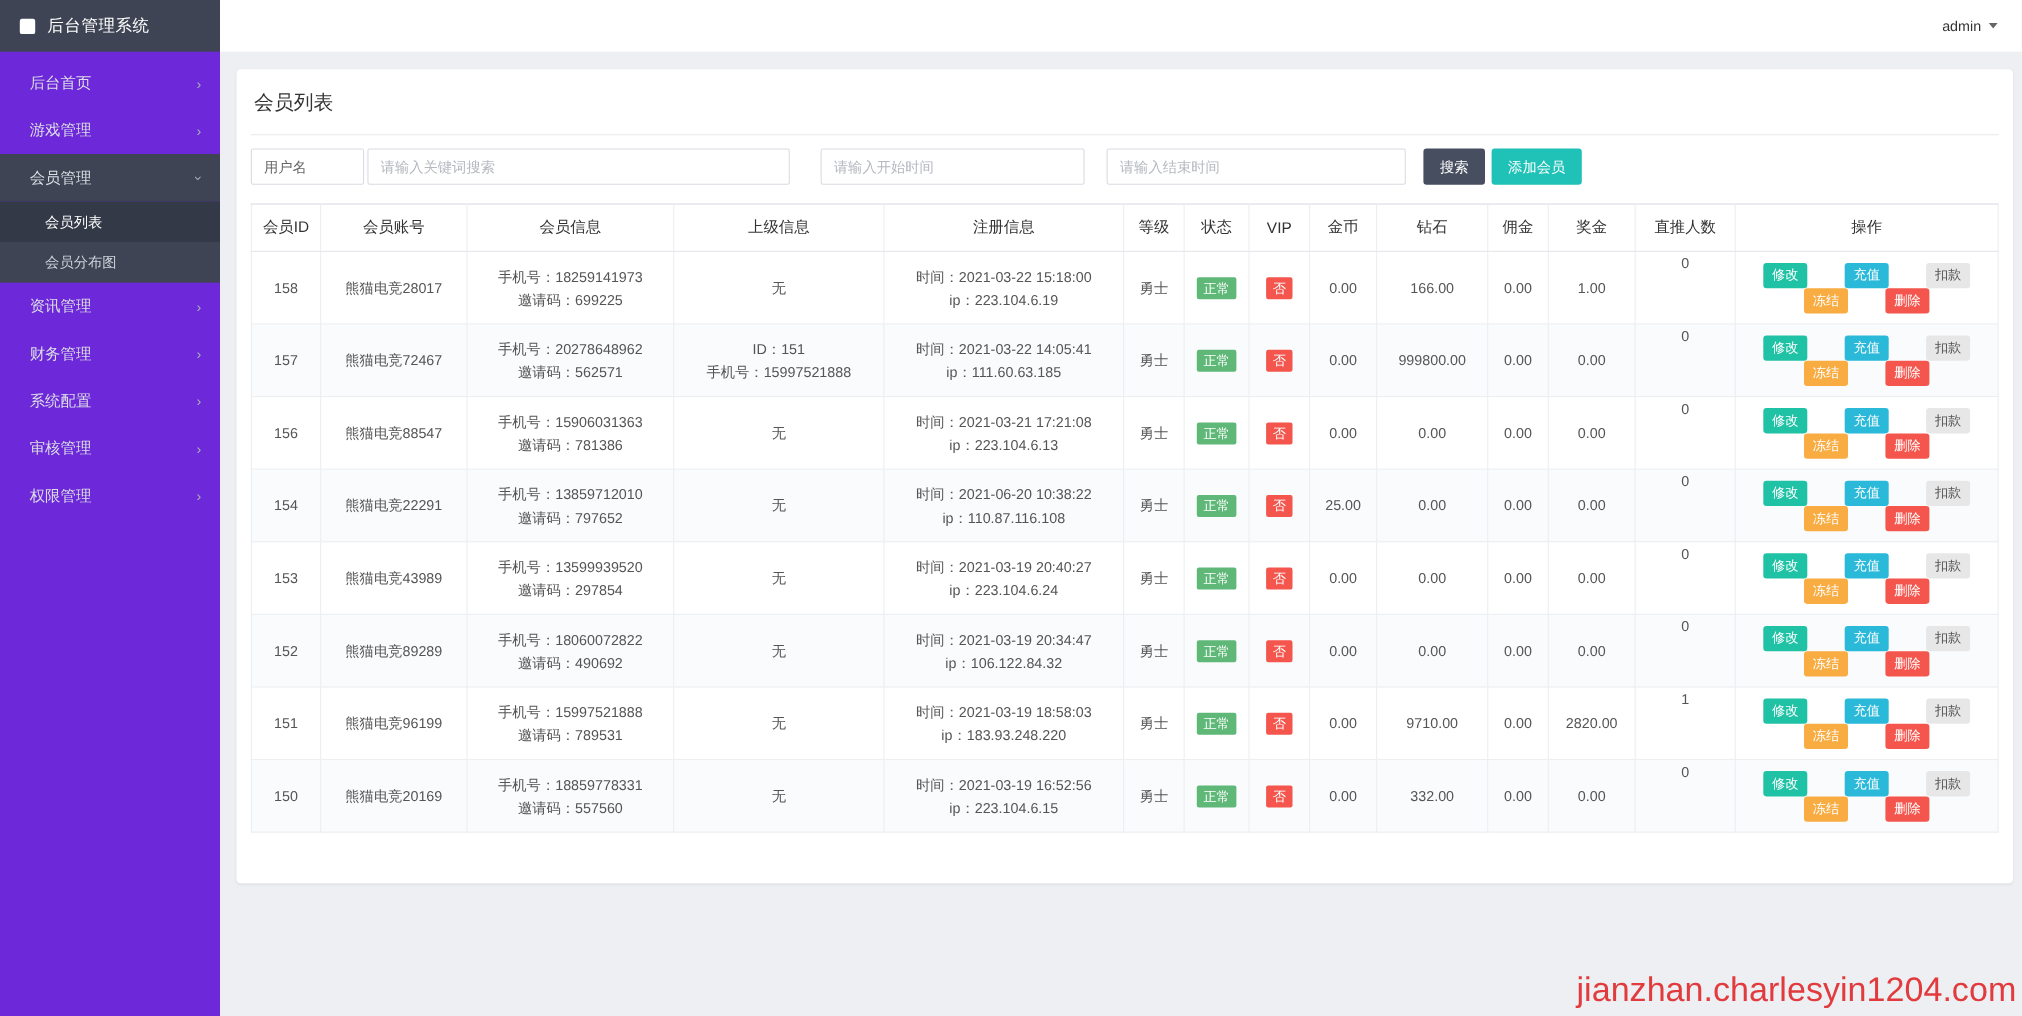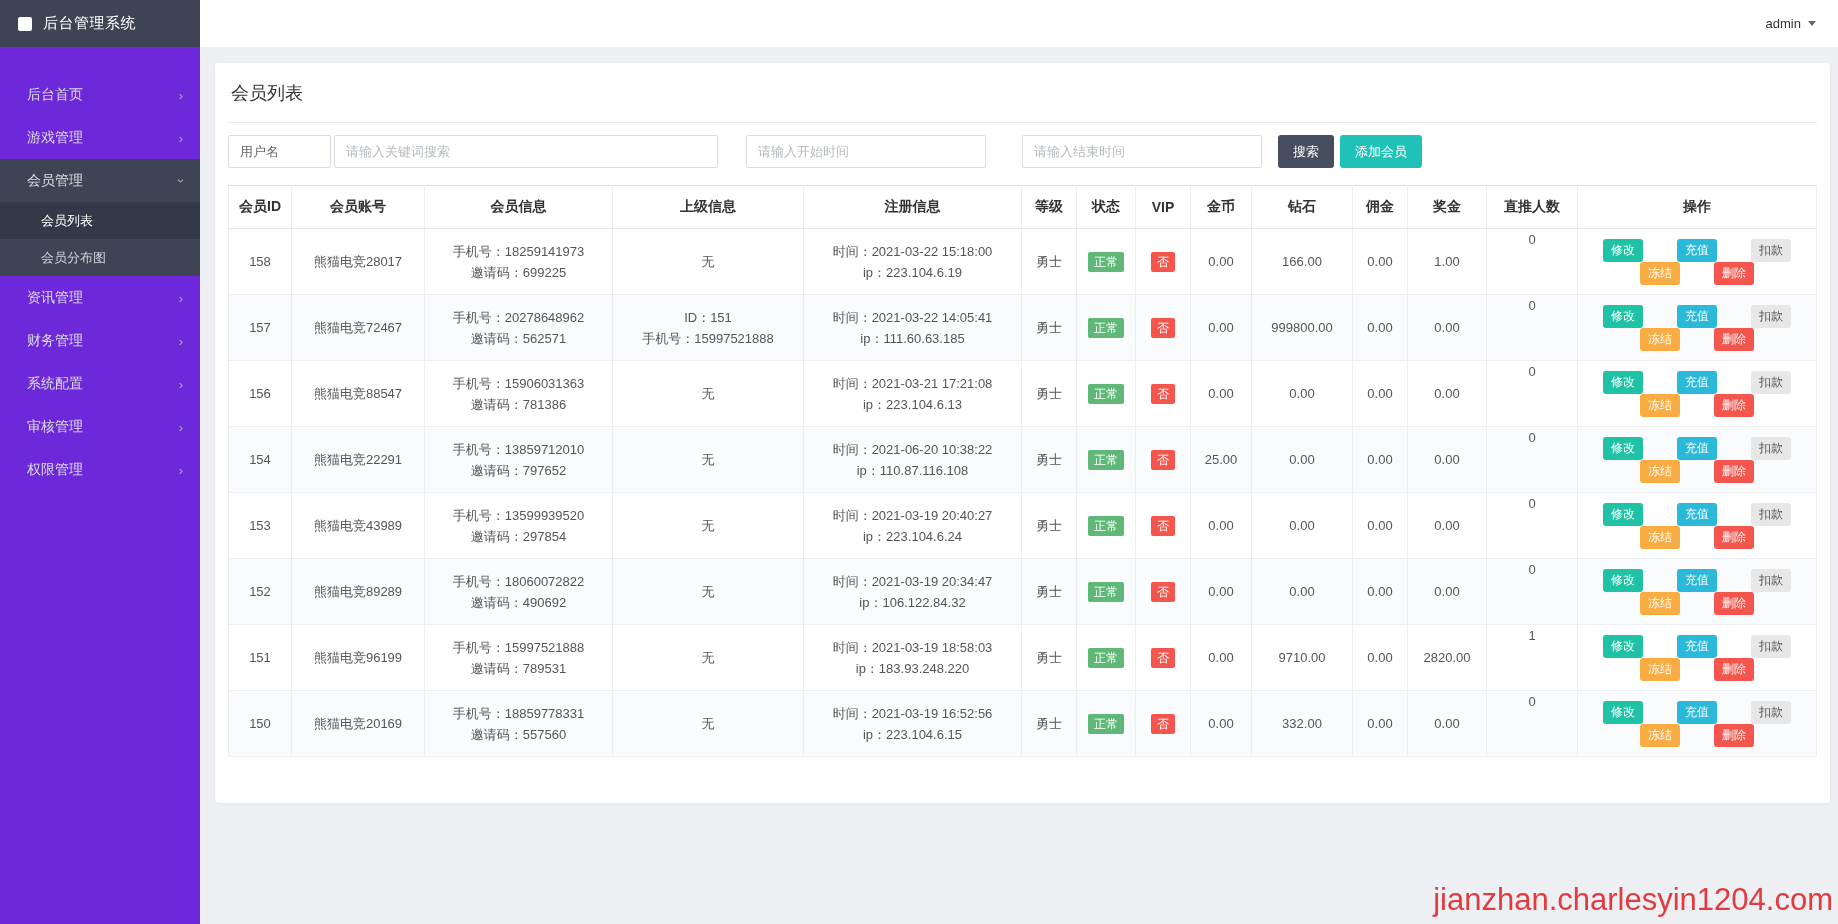--- a/index.html
+++ b/index.html
@@ -6,21 +6,21 @@
   body{
     width:1838px;height:924px;position:relative;overflow:hidden;
     background:#edeff3;
     font-family:"Liberation Sans","DejaVu Sans",sans-serif;
   }
   
   .sidebar{position:absolute;left:0;top:0;bottom:0;width:200px;background:#6d28d9;z-index:2}
   .sidebar-header{height:47px;background:#3e4454;display:flex;align-items:center;padding-left:18px;gap:11px}
   .logo-square{width:14px;height:14px;background:#fff;border-radius:2px;flex:none}
   .app-title{color:#fff;font-size:15px;letter-spacing:.5px;white-space:nowrap}
-  .side-nav{padding-top:26px}
+  .side-nav{padding-top:7px}
   .side-item{position:relative;color:#dcdfe5;font-size:14px;cursor:pointer;white-space:nowrap}
   .side-item.parent{height:43px;line-height:43px;padding-left:27px}
   .side-item.sub{height:37px;line-height:37px;padding-left:41px;font-size:13px;color:#ced2d9;background:#3e4454}
   .side-item.expanded{background:#3e4454}
   .side-item.active{background:#333947;color:#fff}
   .chev{position:absolute;right:17px;top:50%;transform:translateY(-50%);font-size:13px;color:#a9afba;line-height:1}
   .chev.down{transform:translateY(-50%) rotate(90deg)}
   
   .main{margin-left:200px;height:100%;position:relative}
   .topbar{height:47px;background:#fff;position:relative}
@@ -30,28 +30,28 @@
   .card{margin:16px 8px 0 15px;background:#fff;border-radius:4px;padding:0 13px 46px;box-shadow:0 1px 3px rgba(0,0,0,.06)}
   .card-header{height:59px;border-bottom:1px solid #eaeaea;display:flex;align-items:center}
   .card-header h2{margin:0;font-size:18px;font-weight:400;color:#333;padding-left:3px}
   
   .filter-row{display:flex;align-items:center;margin-top:12px;height:33px}
   .username-box{width:103px;height:33px;line-height:31px;border:1px solid #d9dce2;border-radius:2px;padding-left:11px;box-sizing:border-box;color:#666;font-size:13px;background:#fff}
   .filter-input{height:33px;border:1px solid #d9dce2;border-radius:2px;padding:0 11px;box-sizing:border-box;font-size:13px;color:#8b5cf6;outline:none;background:#fff}
   .filter-input::placeholder{color:#b4b8bf}
   .keyword{width:384px;margin-left:3px}
   .start{width:240px;margin-left:28px}
-  .end{width:240px;margin-left:36px}
+  .end{width:272px;margin-left:20px}
   .btn{height:33px;border:none;border-radius:3px;color:#fff;font-size:13px;cursor:pointer;padding:0 15px}
   .btn-search{background:#474e60;margin-left:16px}
   .btn-add{background:#20c2b7;margin-left:6px}
   
   .member-table{width:100%;border-collapse:collapse;table-layout:fixed;margin-top:17px}
   .member-table th,.member-table td{border:1px solid #eceef1;text-align:center}
-  .member-table thead th{height:40px;font-size:14px;color:#333;font-weight:700;background:#fff;border-top:1px solid #d9dce1;border-bottom:1px solid #e3e6ea}
+  .member-table thead th{height:40px;font-size:14px;color:#333;font-weight:400;background:#fff;border-top:1px solid #d9dce1;border-bottom:1px solid #e3e6ea}
   .member-table td{height:66px;font-size:13px;color:#555;line-height:21px;padding:0 4px;box-sizing:border-box}
   .member-table tbody tr:nth-child(even){background:#fafbfc}
   .col-member-id{width:60px}.col-account{width:130px}.col-member-info{width:185px}
   .col-parent-info{width:188px}.col-register-info{width:215px}.col-level{width:52px}
   .col-status{width:56px}.col-vip{width:52px}.col-gold{width:58px}.col-diamond{width:98px}
   .col-commission{width:52px}.col-bonus{width:76px}.col-referrals{width:88px}.col-actions{width:auto}
   .cell-top{vertical-align:top;padding-top:9px}
   .badge{display:inline-block;padding:2px 6px;border-radius:2px;color:#fff;font-size:12px;line-height:16px}
   .action-btn{display:inline-block;margin:0 17px;padding:4px 8px;border:none;border-radius:3px;font-size:12px;color:#fff;cursor:pointer;line-height:15px}
   

